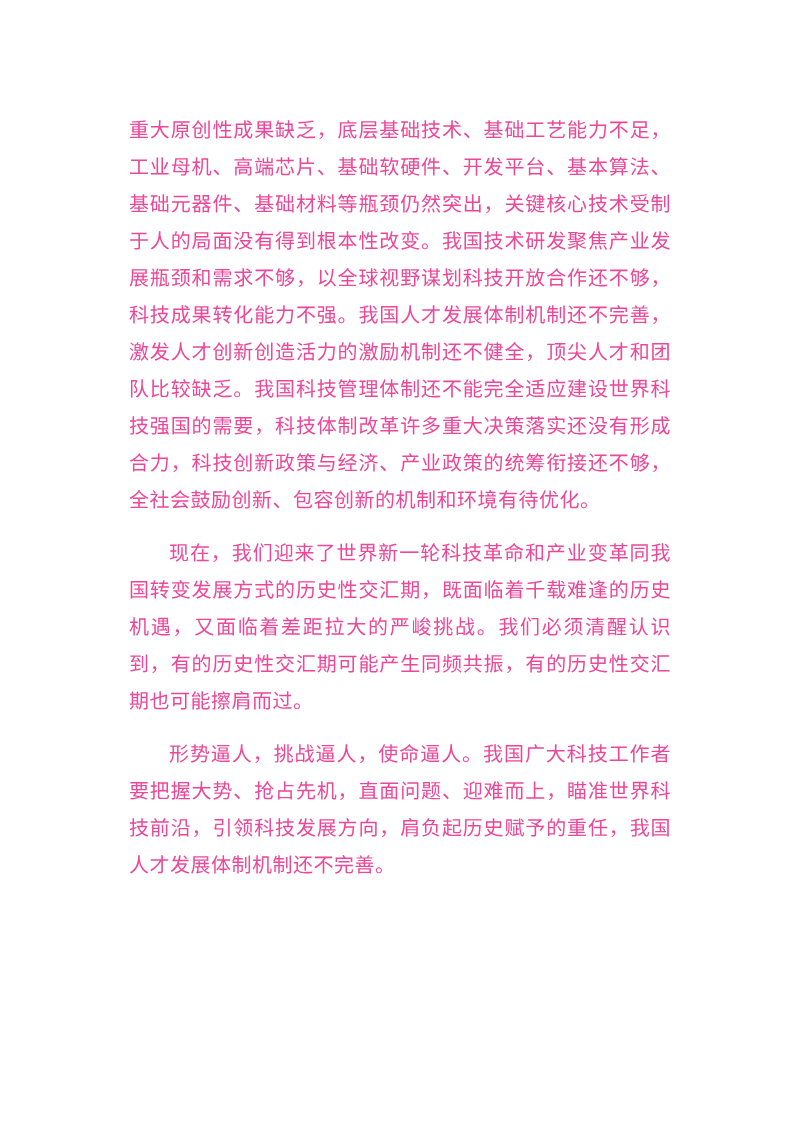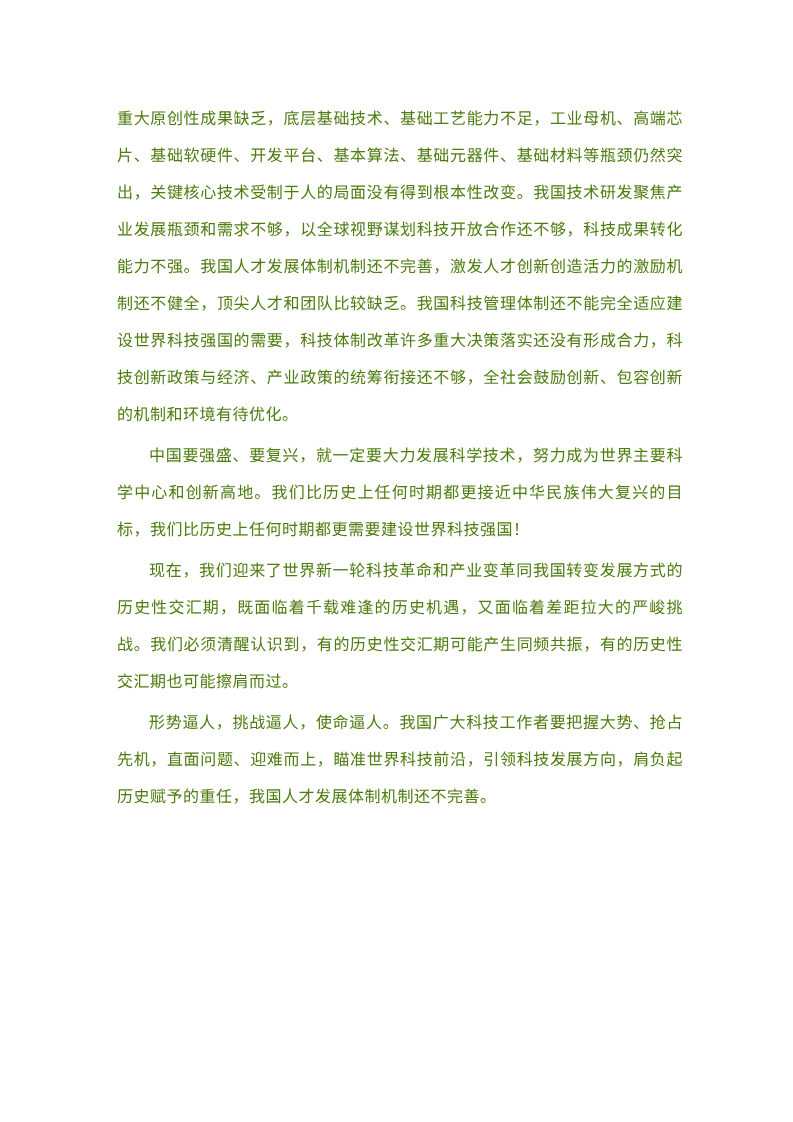--- a/index.html
+++ b/index.html
@@ -14,36 +14,35 @@
     background: #ffffff;
     box-sizing: border-box;
     padding: 96px 106px 0 113px;
     overflow: hidden;
     font-family: "Liberation Serif", "DejaVu Serif", serif;
   }
   .text-block {
     width: 574px;
   }
   .para {
-    margin: 4px;
-    font-size: 16px;
+    margin: 16px;
+    font-size: 20px;
     line-height: 37px;
-    color: #4d7c0f;
+    color: #ec4899;
     text-align: justify;
     text-justify: inter-ideograph;
     letter-spacing: 0.5px;
     word-break: break-all;
   }
   .para.indent {
     text-indent: 2em;
   }
 </style>
 </head>
 <body>
 
 <div class="page">
   <div class="text-block">
     <p class="para">重大原创性成果缺乏，底层基础技术、基础工艺能力不足，工业母机、高端芯片、基础软硬件、开发平台、基本算法、基础元器件、基础材料等瓶颈仍然突出，关键核心技术受制于人的局面没有得到根本性改变。我国技术研发聚焦产业发展瓶颈和需求不够，以全球视野谋划科技开放合作还不够，科技成果转化能力不强。我国人才发展体制机制还不完善，激发人才创新创造活力的激励机制还不健全，顶尖人才和团队比较缺乏。我国科技管理体制还不能完全适应建设世界科技强国的需要，科技体制改革许多重大决策落实还没有形成合力，科技创新政策与经济、产业政策的统筹衔接还不够，全社会鼓励创新、包容创新的机制和环境有待优化。</p>
-    <p class="para indent">中国要强盛、要复兴，就一定要大力发展科学技术，努力成为世界主要科学中心和创新高地。我们比历史上任何时期都更接近中华民族伟大复兴的目标，我们比历史上任何时期都更需要建设世界科技强国！</p>
     <p class="para indent">现在，我们迎来了世界新一轮科技革命和产业变革同我国转变发展方式的历史性交汇期，既面临着千载难逢的历史机遇，又面临着差距拉大的严峻挑战。我们必须清醒认识到，有的历史性交汇期可能产生同频共振，有的历史性交汇期也可能擦肩而过。</p>
     <p class="para indent">形势逼人，挑战逼人，使命逼人。我国广大科技工作者要把握大势、抢占先机，直面问题、迎难而上，瞄准世界科技前沿，引领科技发展方向，肩负起历史赋予的重任，我国人才发展体制机制还不完善。</p>
   </div>
 </div>
 
 </body></html>

